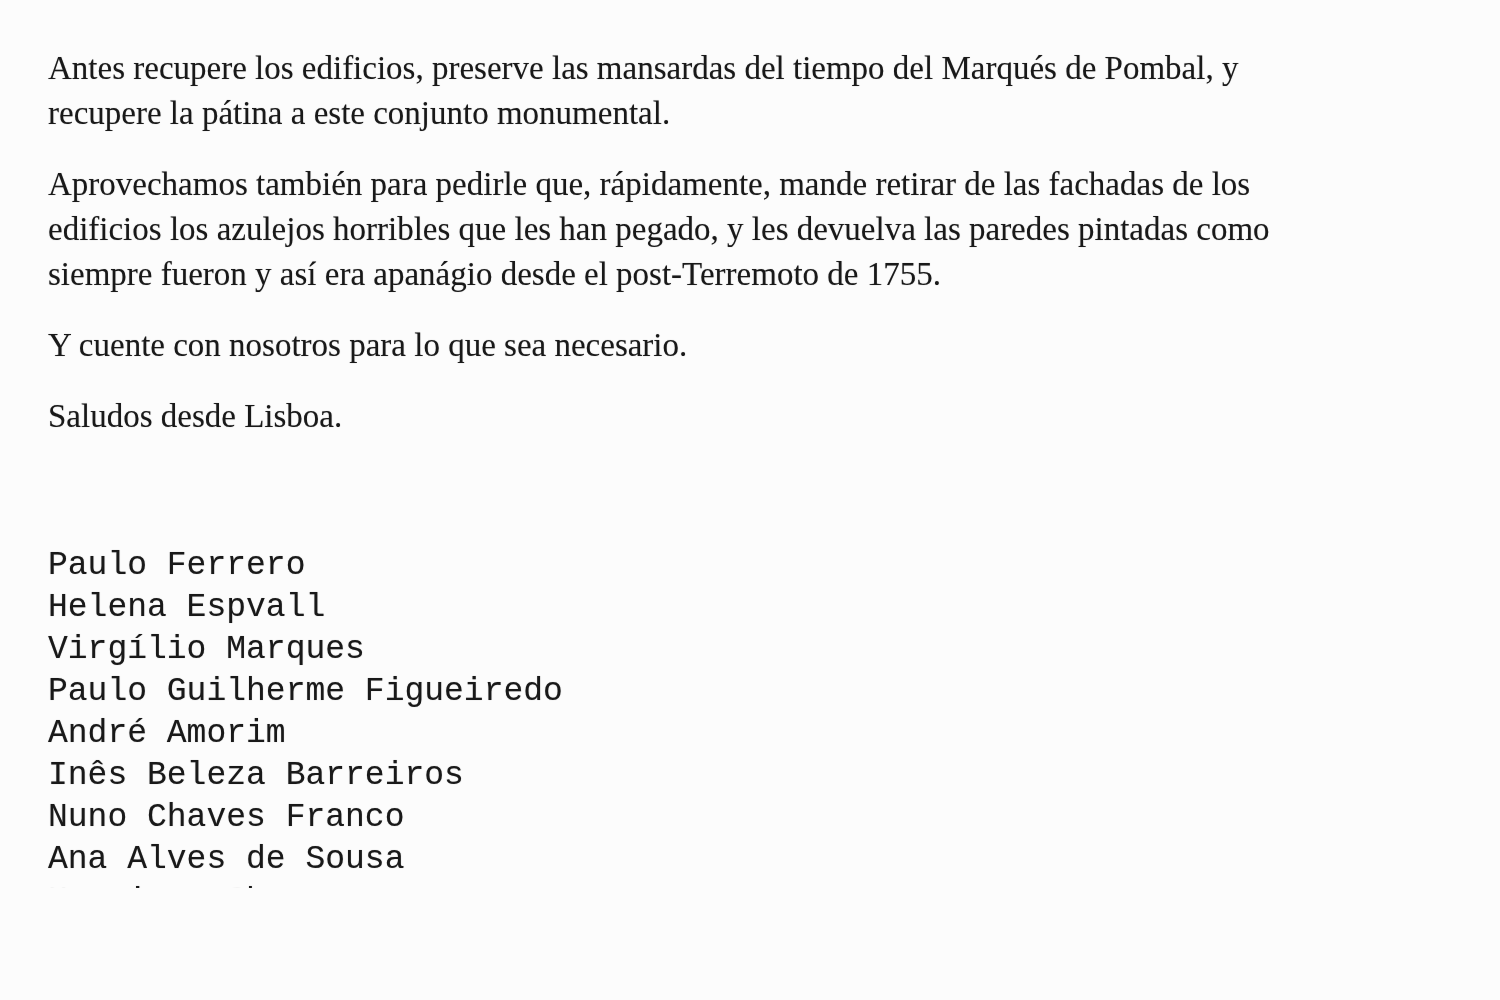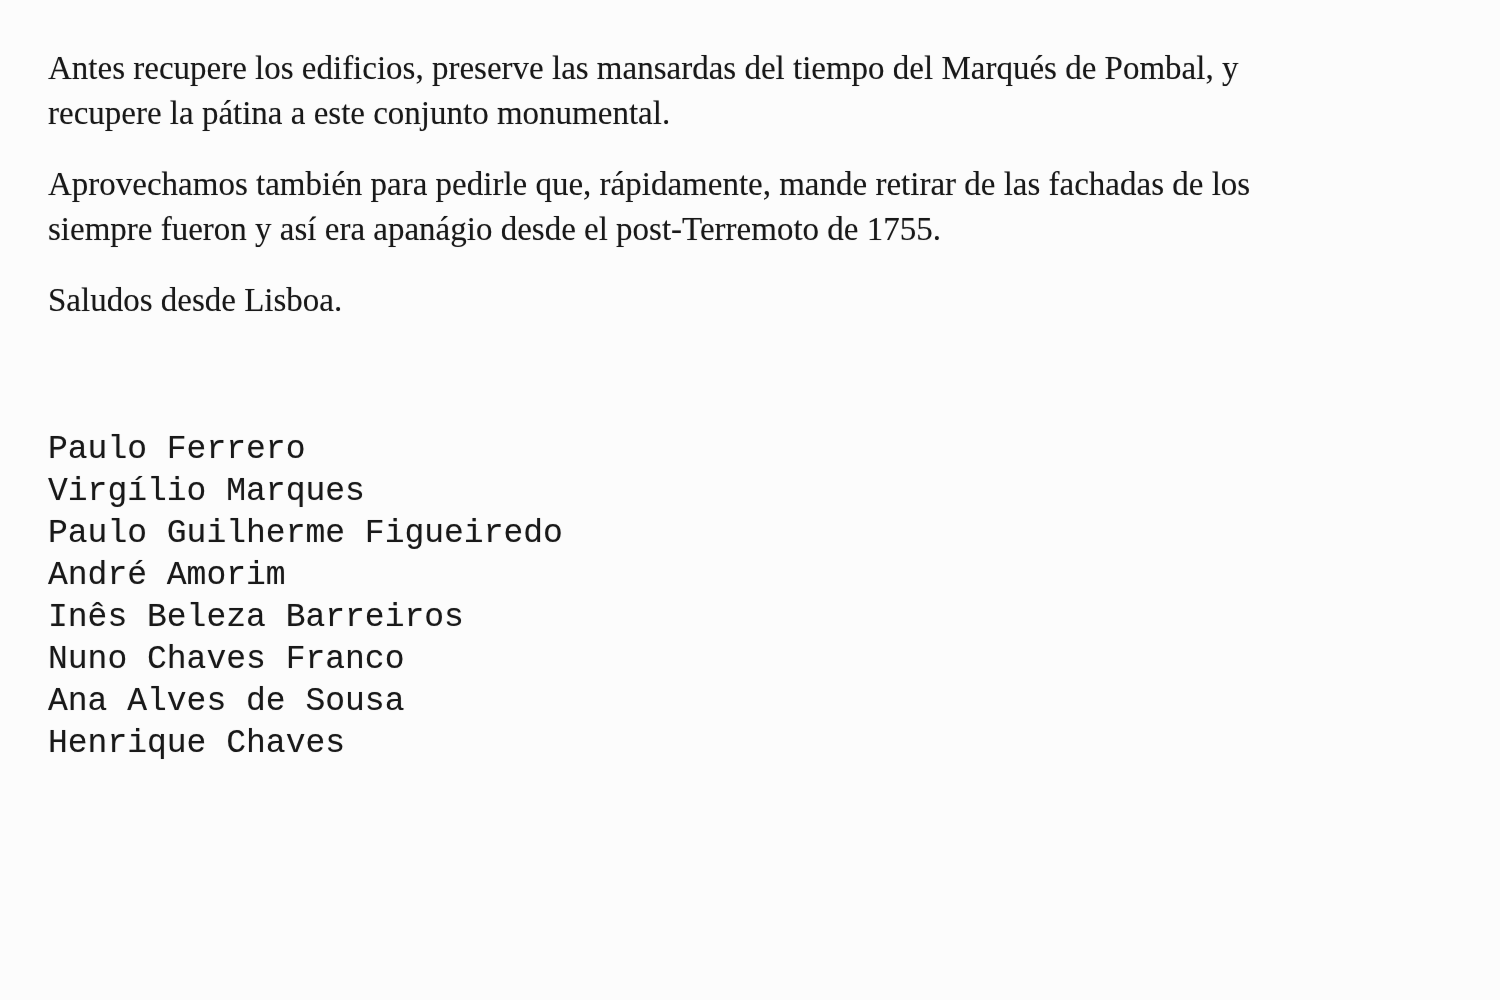--- a/index.html
+++ b/index.html
@@ -51,30 +51,35 @@
 <div class="page">
   <div class="content">
 
     <div class="para">
       <div class="line">Antes recupere los edificios, preserve las mansardas del tiempo del Marqués de Pombal, y</div>
       <div class="line">recupere la pátina a este conjunto monumental.</div>
     </div>
 
     <div class="para">
       <div class="line">Aprovechamos también para pedirle que, rápidamente, mande retirar de las fachadas de los</div>
+      <div class="line">edificios los azulejos horribles que les han pegado, y les devuelva las paredes pintadas como</div>
       <div class="line">siempre fueron y así era apanágio desde el post-Terremoto de 1755.</div>
     </div>
 
+    <div class="para">
+      <div class="line">Y cuente con nosotros para lo que sea necesario.</div>
+    </div>
 
     <div class="para">
       <div class="line">Saludos desde Lisboa.</div>
     </div>
 
     <div class="signatories">
       <div class="signatory">Paulo Ferrero</div>
+      <div class="signatory">Helena Espvall</div>
       <div class="signatory">Virgílio Marques</div>
       <div class="signatory">Paulo Guilherme Figueiredo</div>
       <div class="signatory">André Amorim</div>
       <div class="signatory">Inês Beleza Barreiros</div>
       <div class="signatory">Nuno Chaves Franco</div>
       <div class="signatory">Ana Alves de Sousa</div>
       <div class="signatory">Henrique Chaves</div>
     </div>
 
   </div>

